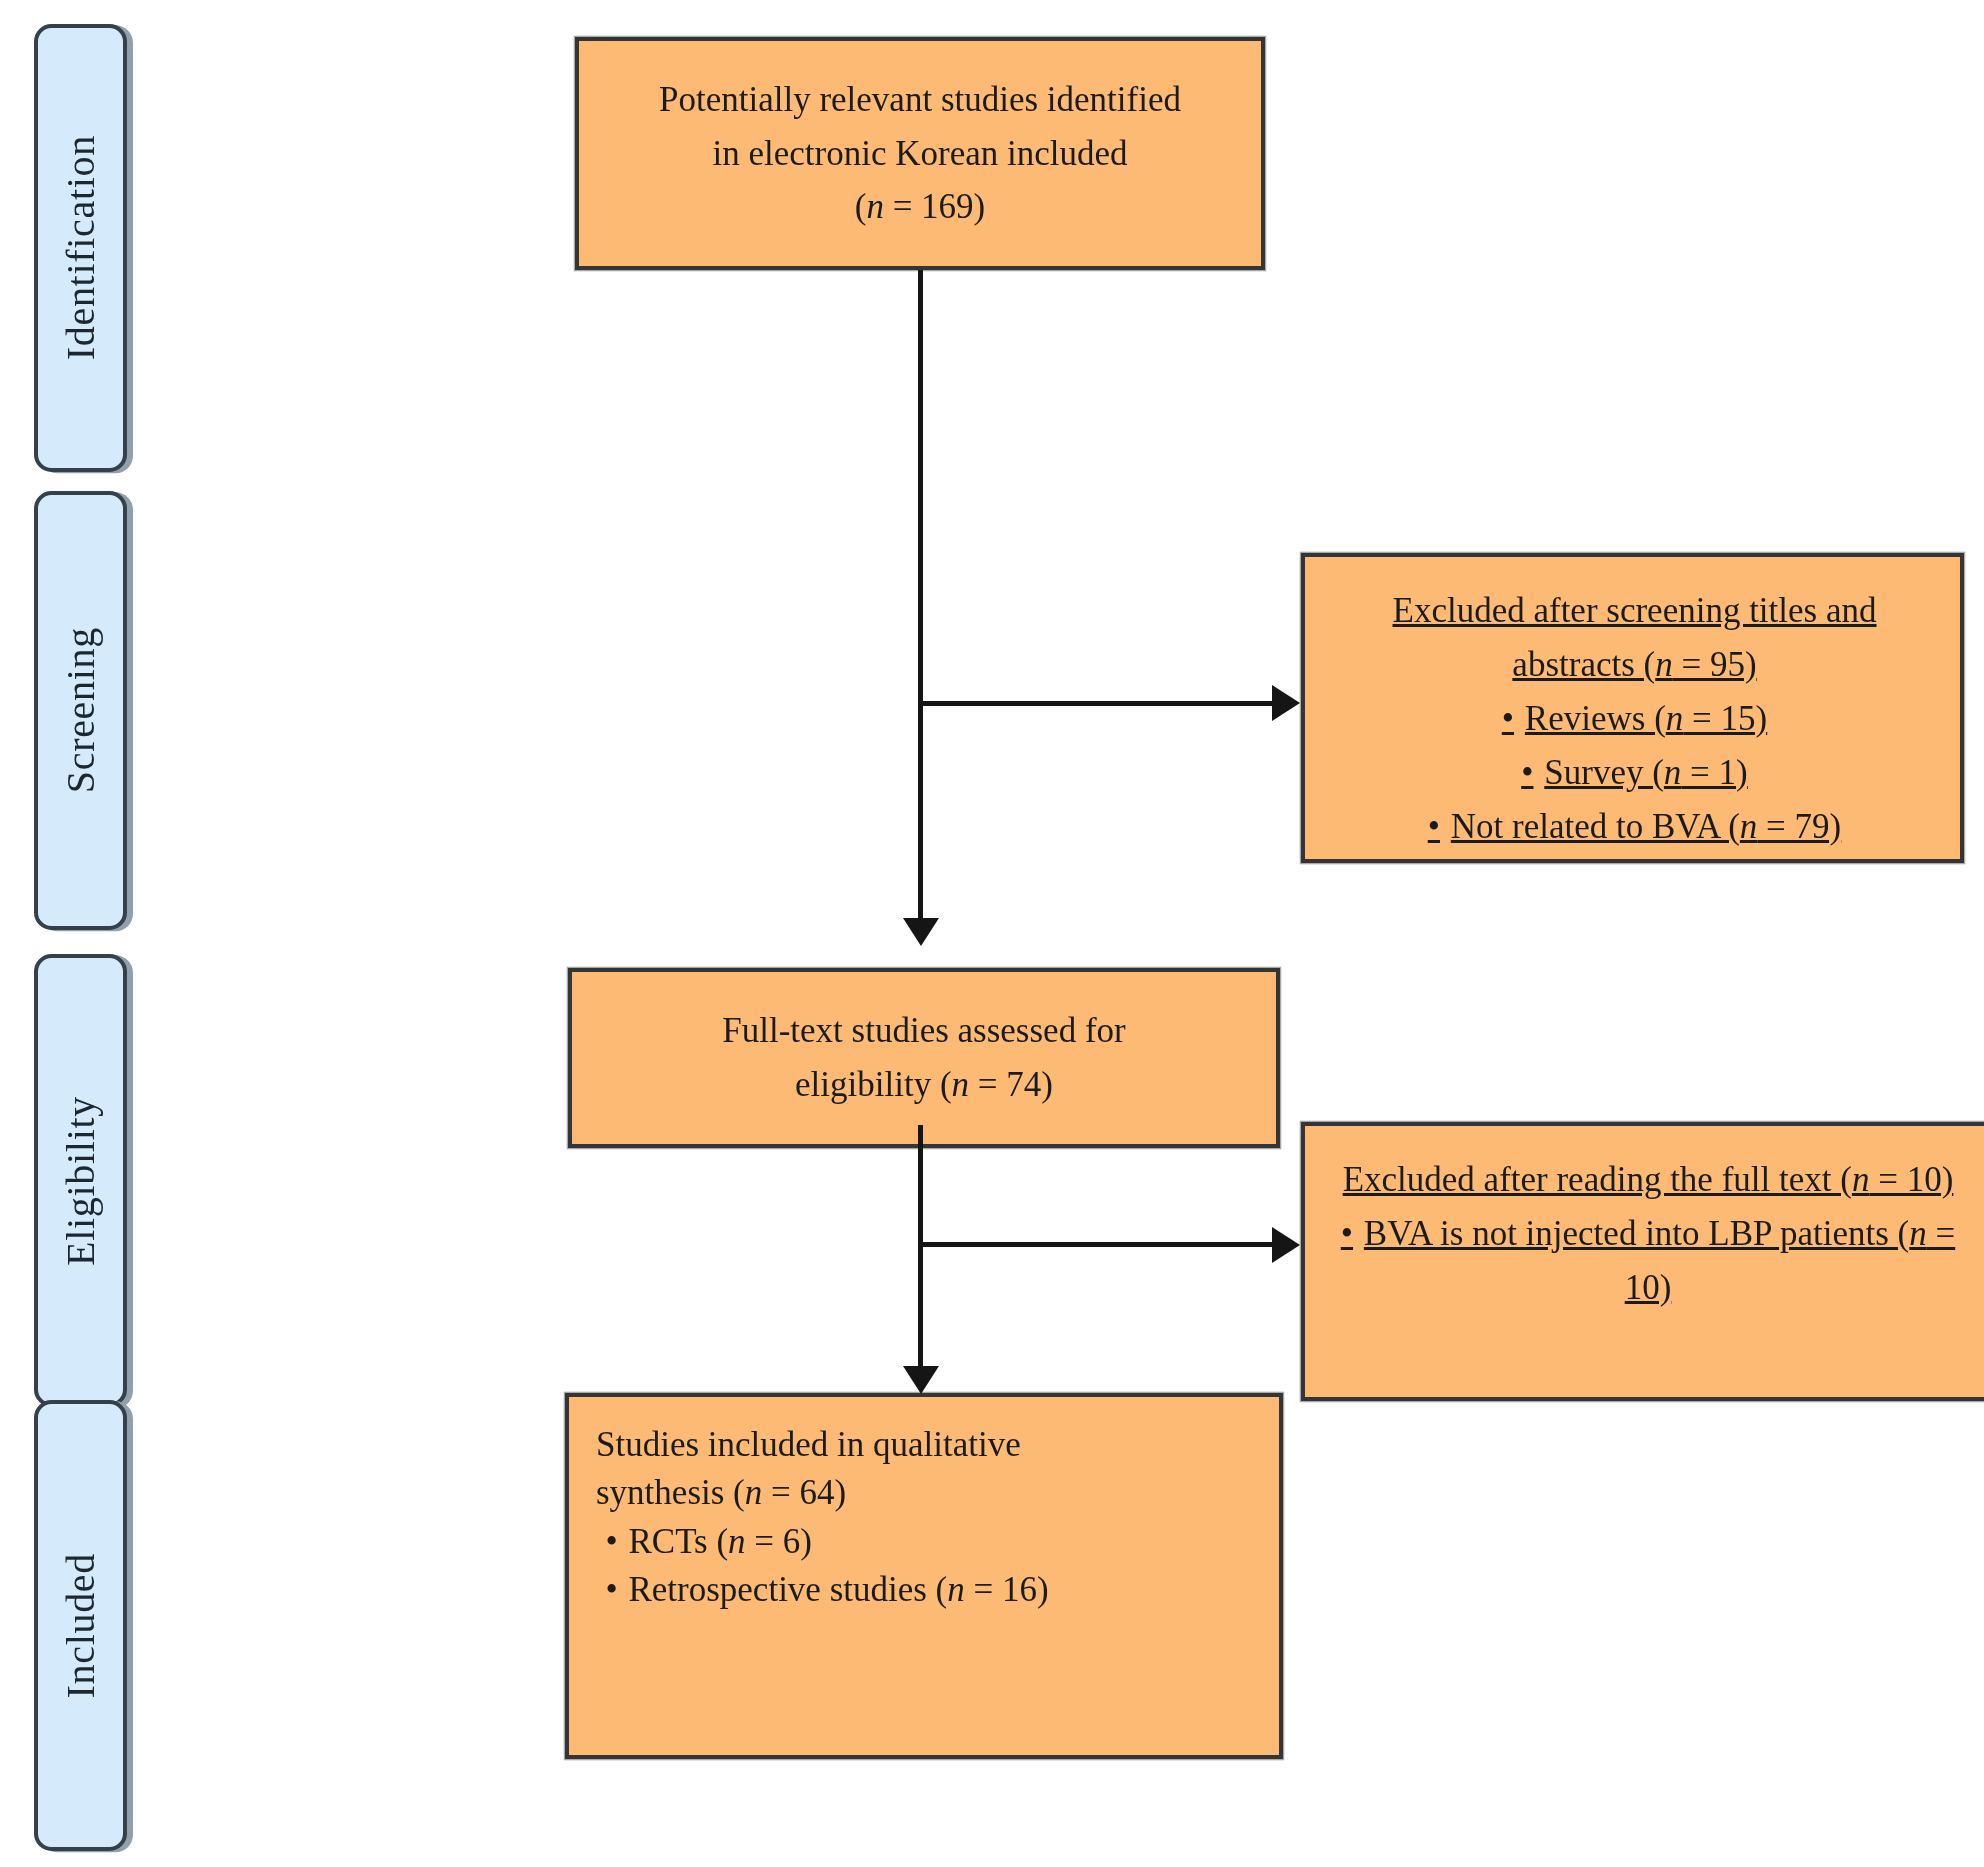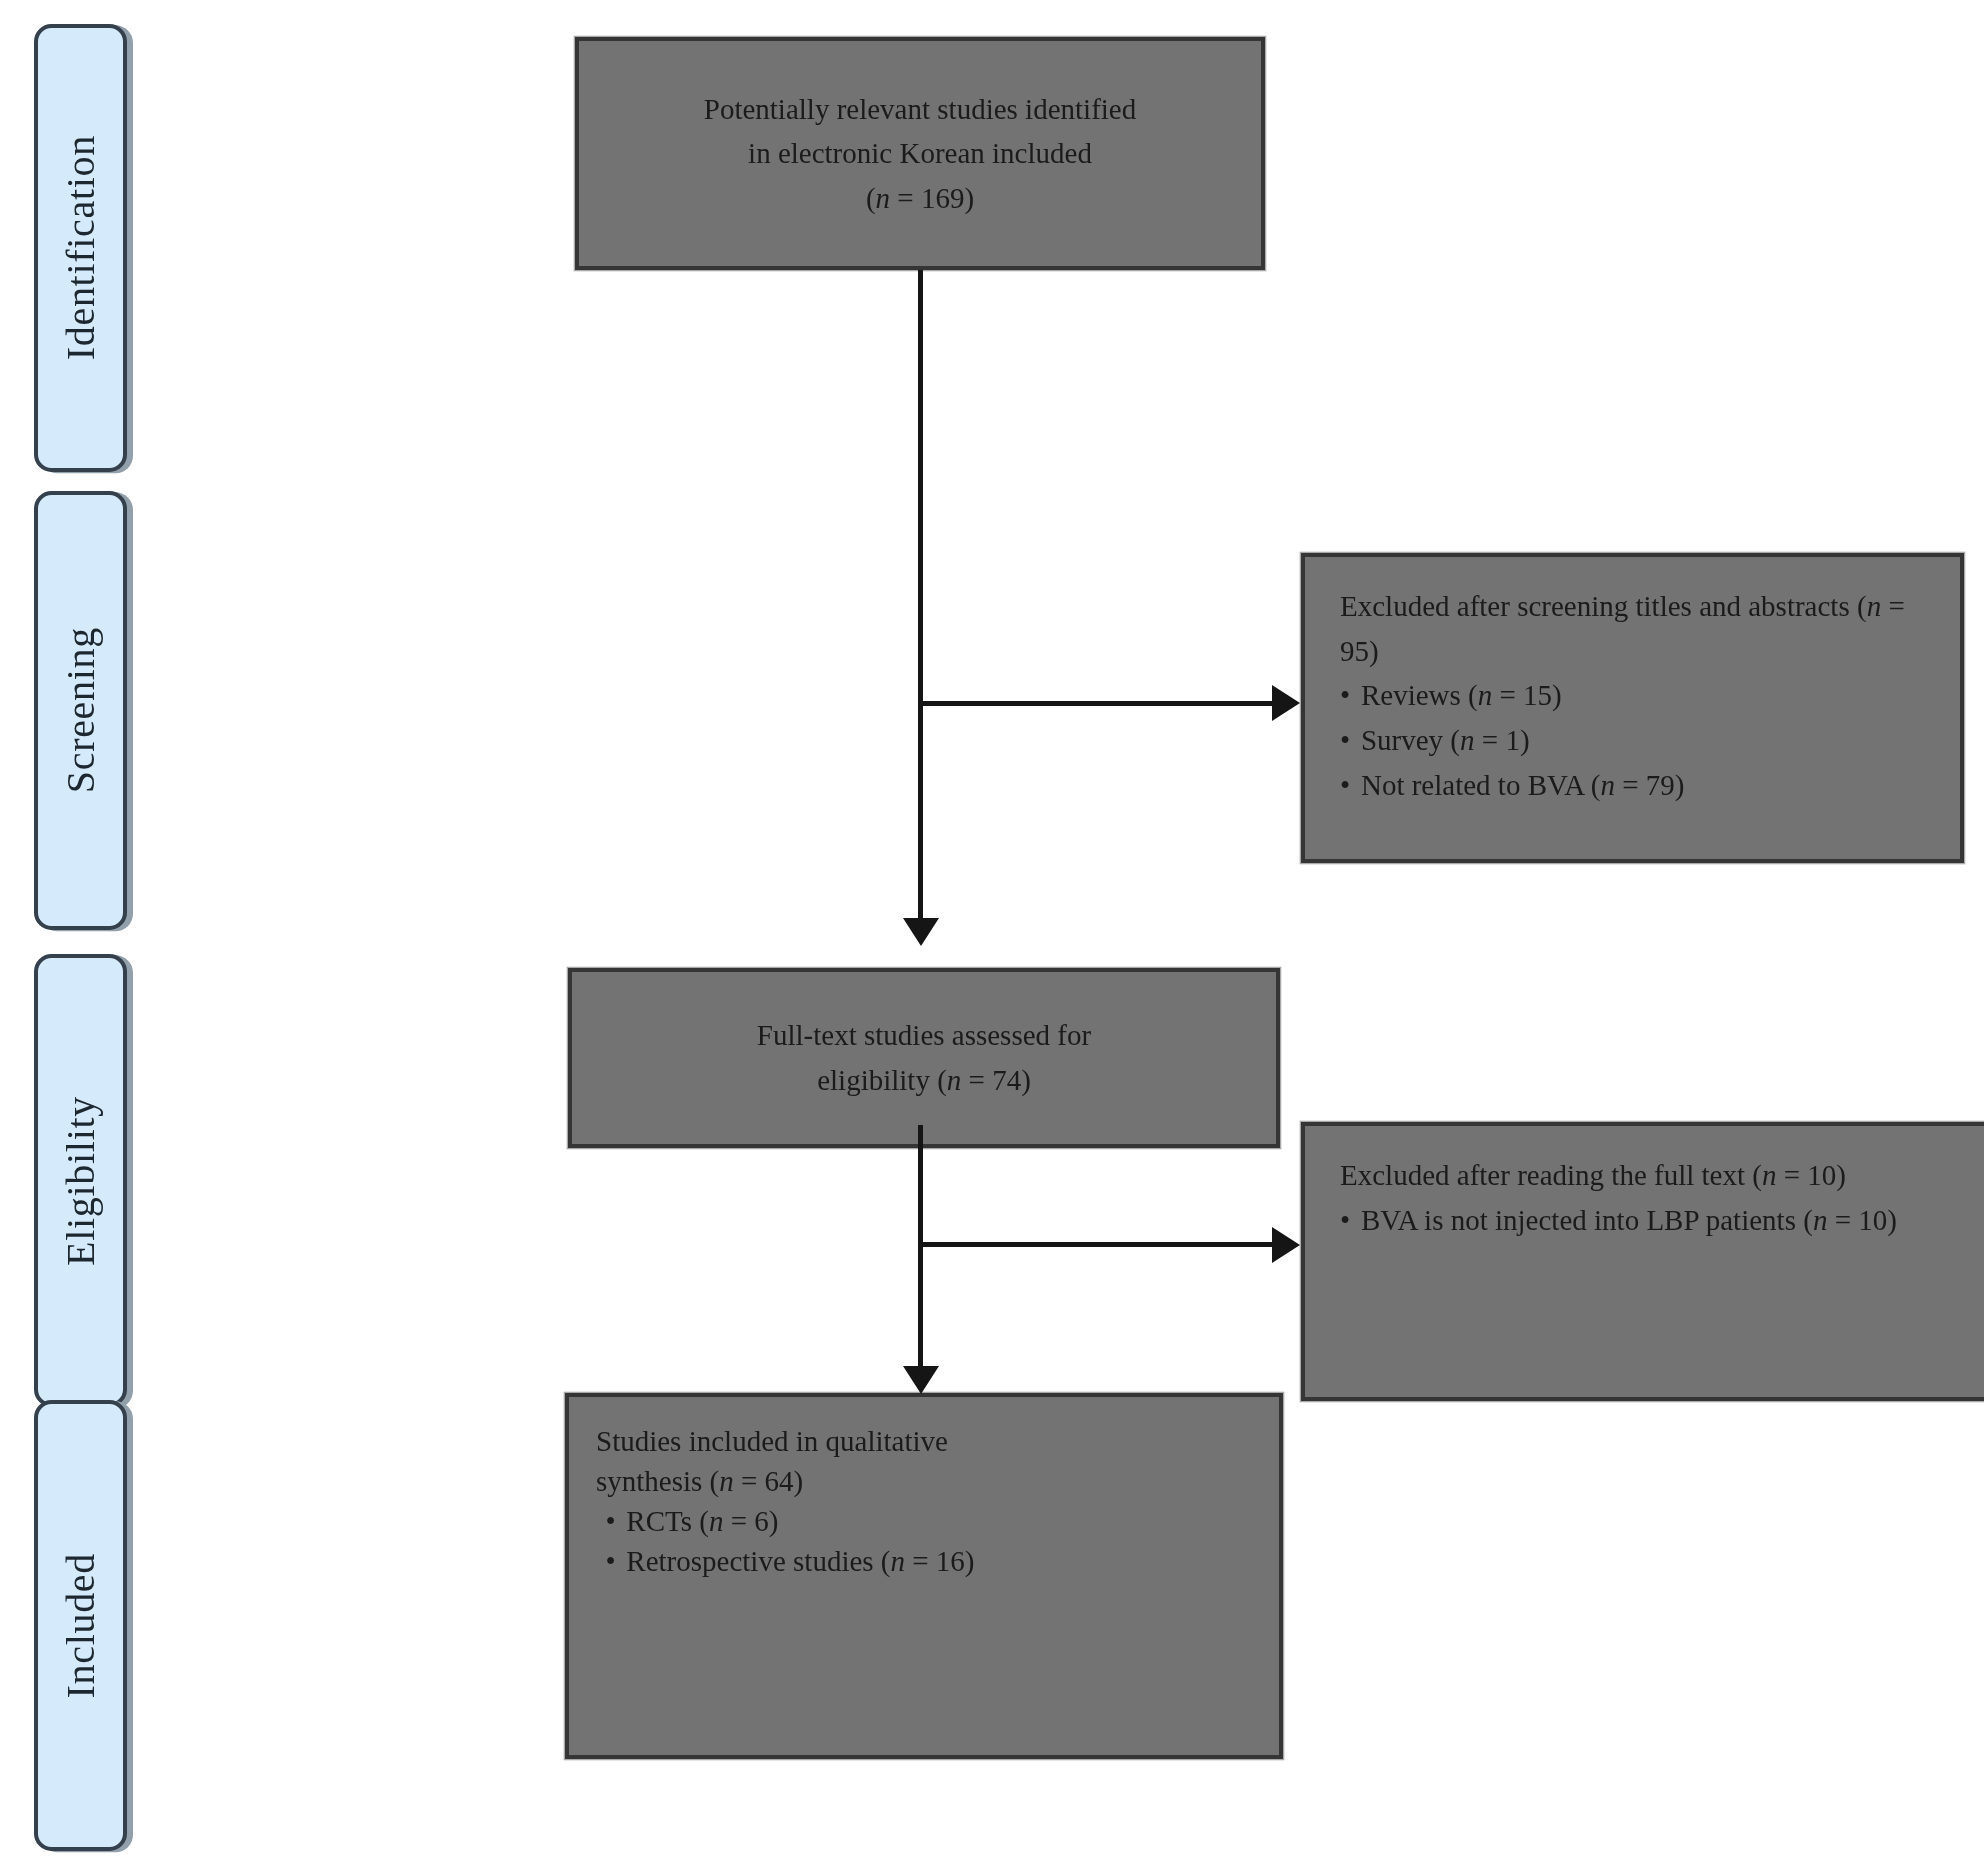--- a/index.html
+++ b/index.html
@@ -36,37 +36,38 @@
     transform: rotate(180deg);
     font-size: 40px;
     letter-spacing: 0.7px;
     color: #1d2730;
     white-space: nowrap;
   }
 
   
   .box {
     position: absolute;
-    background: #737373;
+    background: #fdba74;
     border: 4.7px solid #353535;
     box-shadow: 0 0 0 1.3px #a9a9a9;
     box-sizing: border-box;
-    font-size: 29px;
+    font-size: 35px;
     line-height: 1.54;
   }
   .center-box {
     display: flex;
     flex-direction: column;
     align-items: center;
     justify-content: center;
     text-align: center;
   }
   .left-box {
     padding: 27px 31px 13.5px 35px;
-    text-align: left;
+    text-align: center;
+    text-decoration: underline;
   }
   .included-box {
     padding: 24px 27px 13.5px 27px;
     line-height: 1.38;
   }
   .included-title {
     text-align: left;
   }
   .bullets {
     padding-left: 9.4px;

